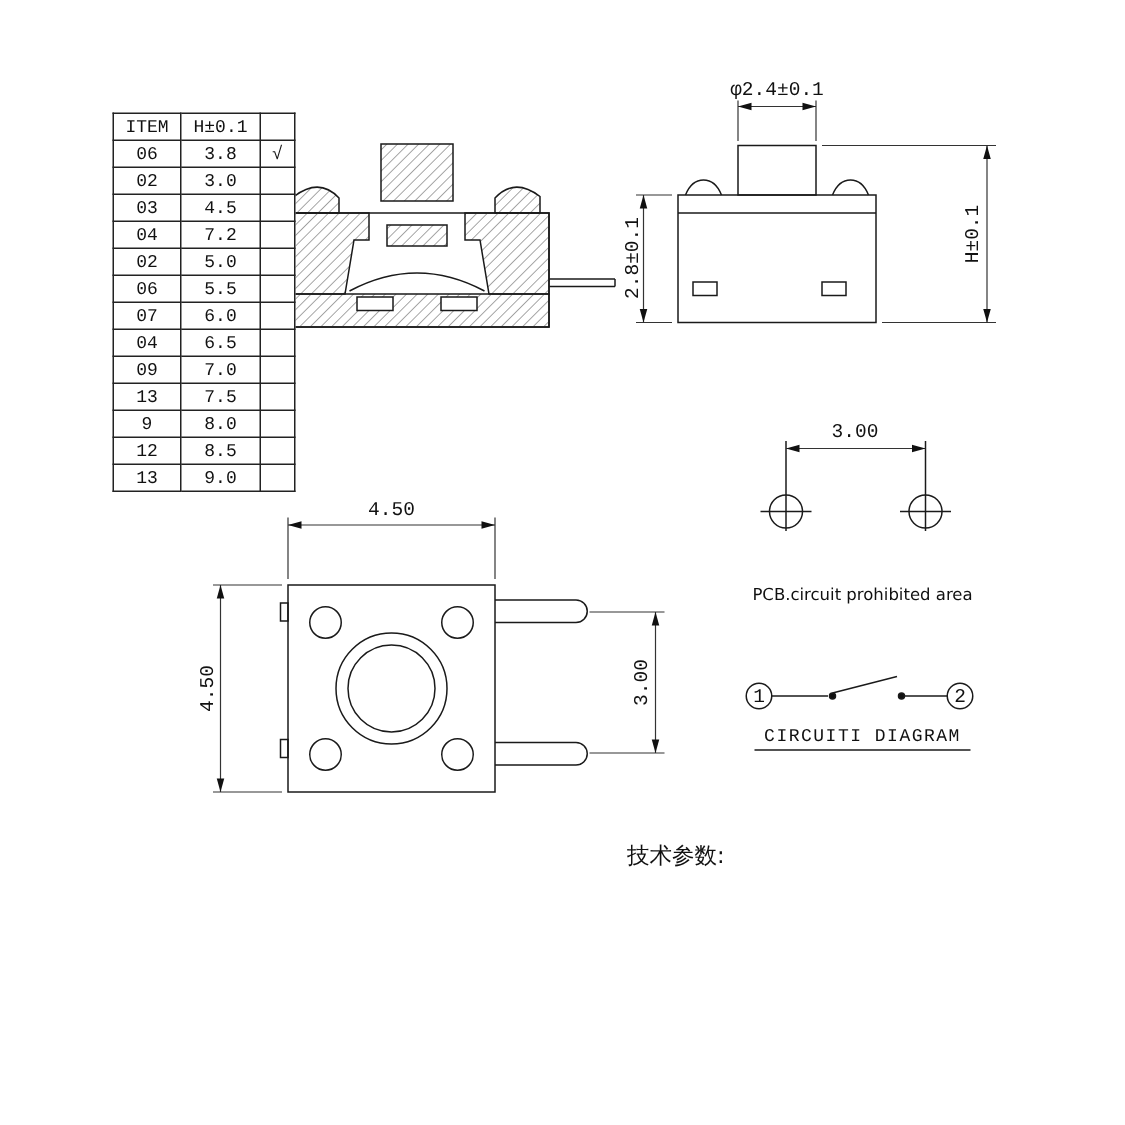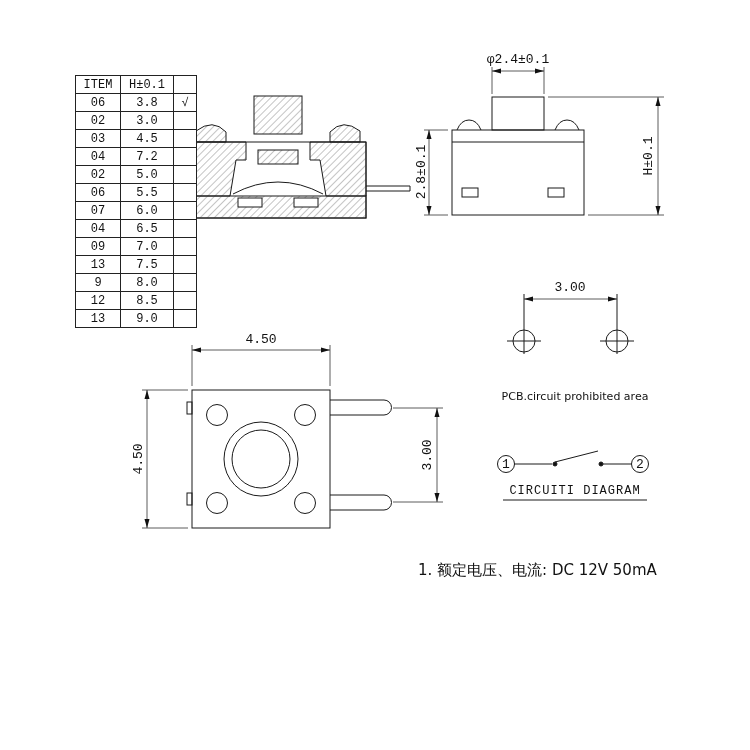--- a/index.html
+++ b/index.html
@@ -243,19 +243,19 @@
       </tr>
     <tr>
         <td class="c-item">13</td>
         <td class="c-h">9.0</td>
         <td class="c-chk"></td>
       </tr>
   </tbody>
 </table>
 
 <div class="tech">
-  <div>1. 额定电压、电流: DC 12V 50mA</div>
+  <div>技术参数:</div>
   
   
   
   
   
 </div>
 
 </body></html>

